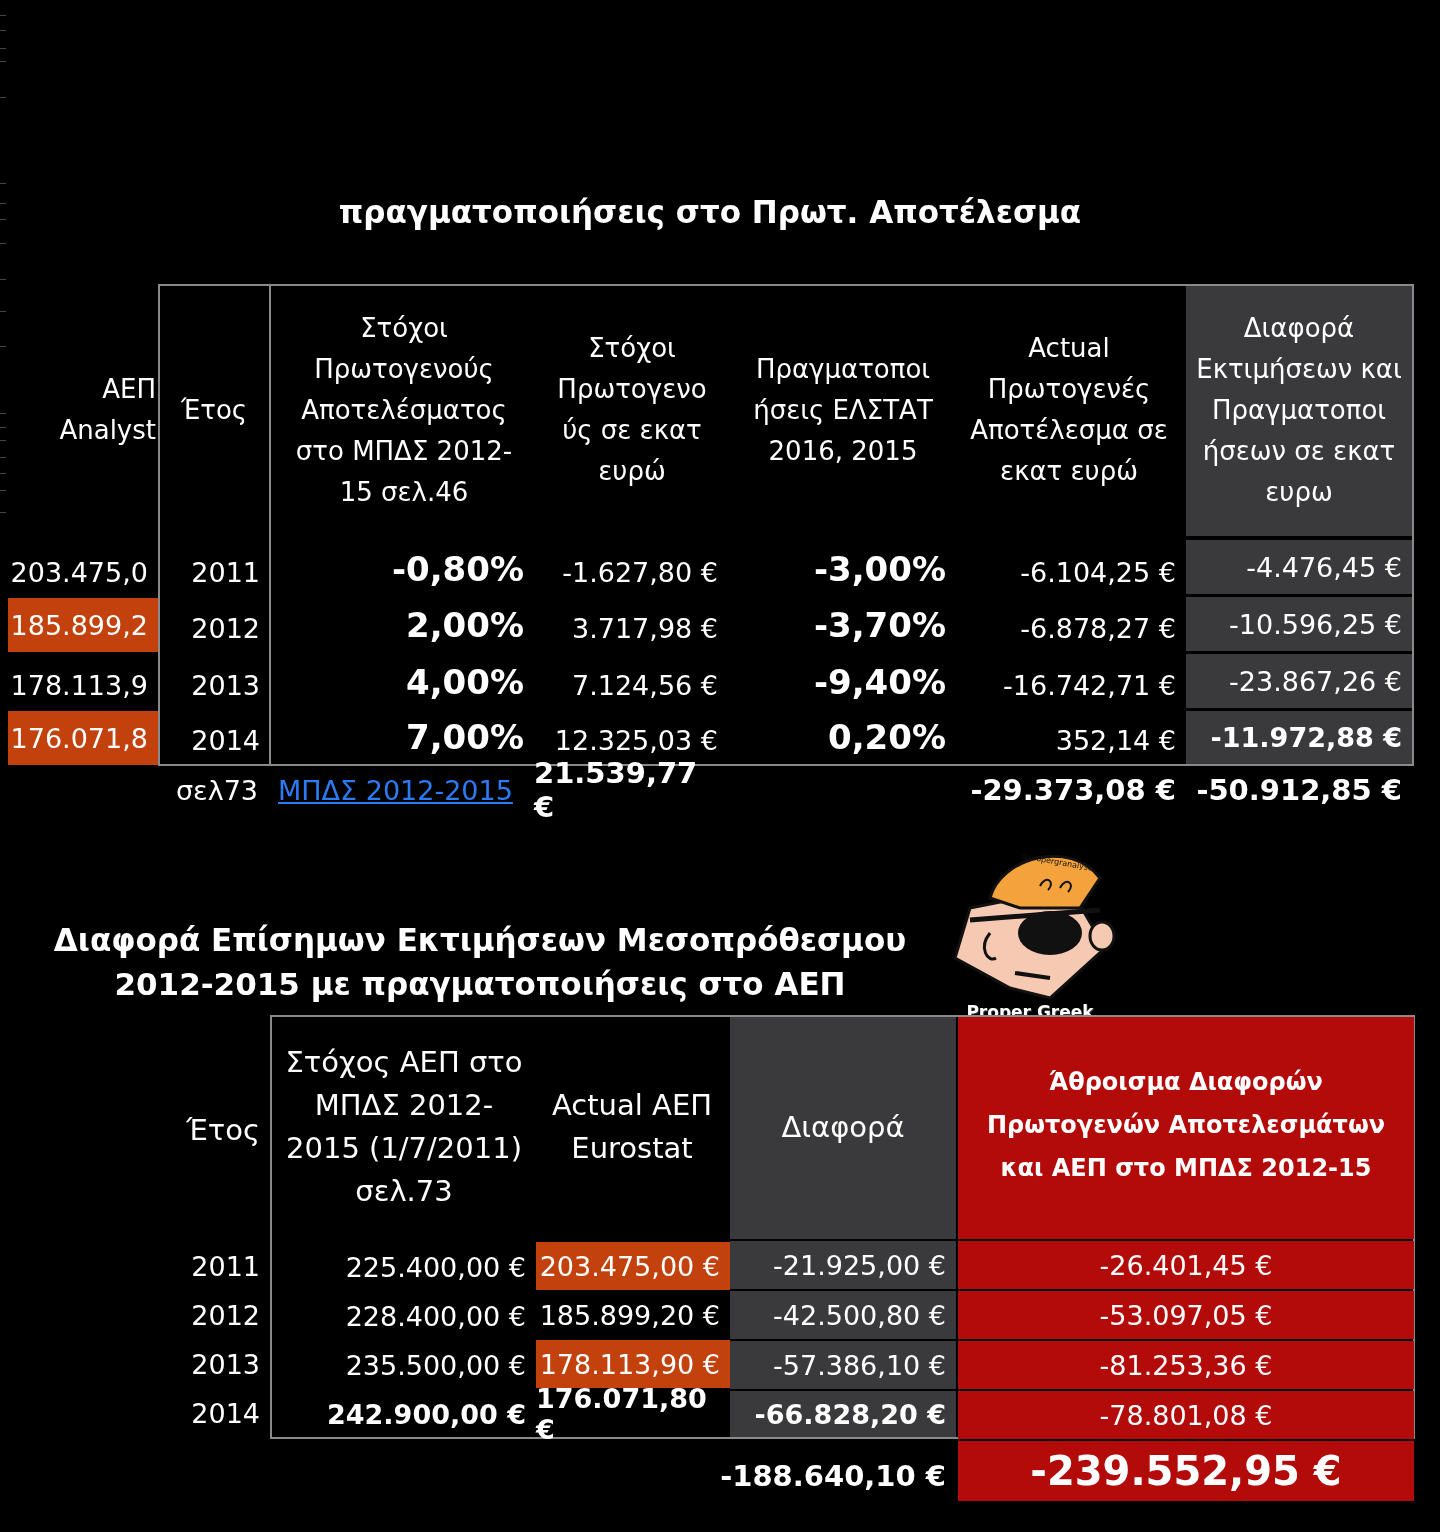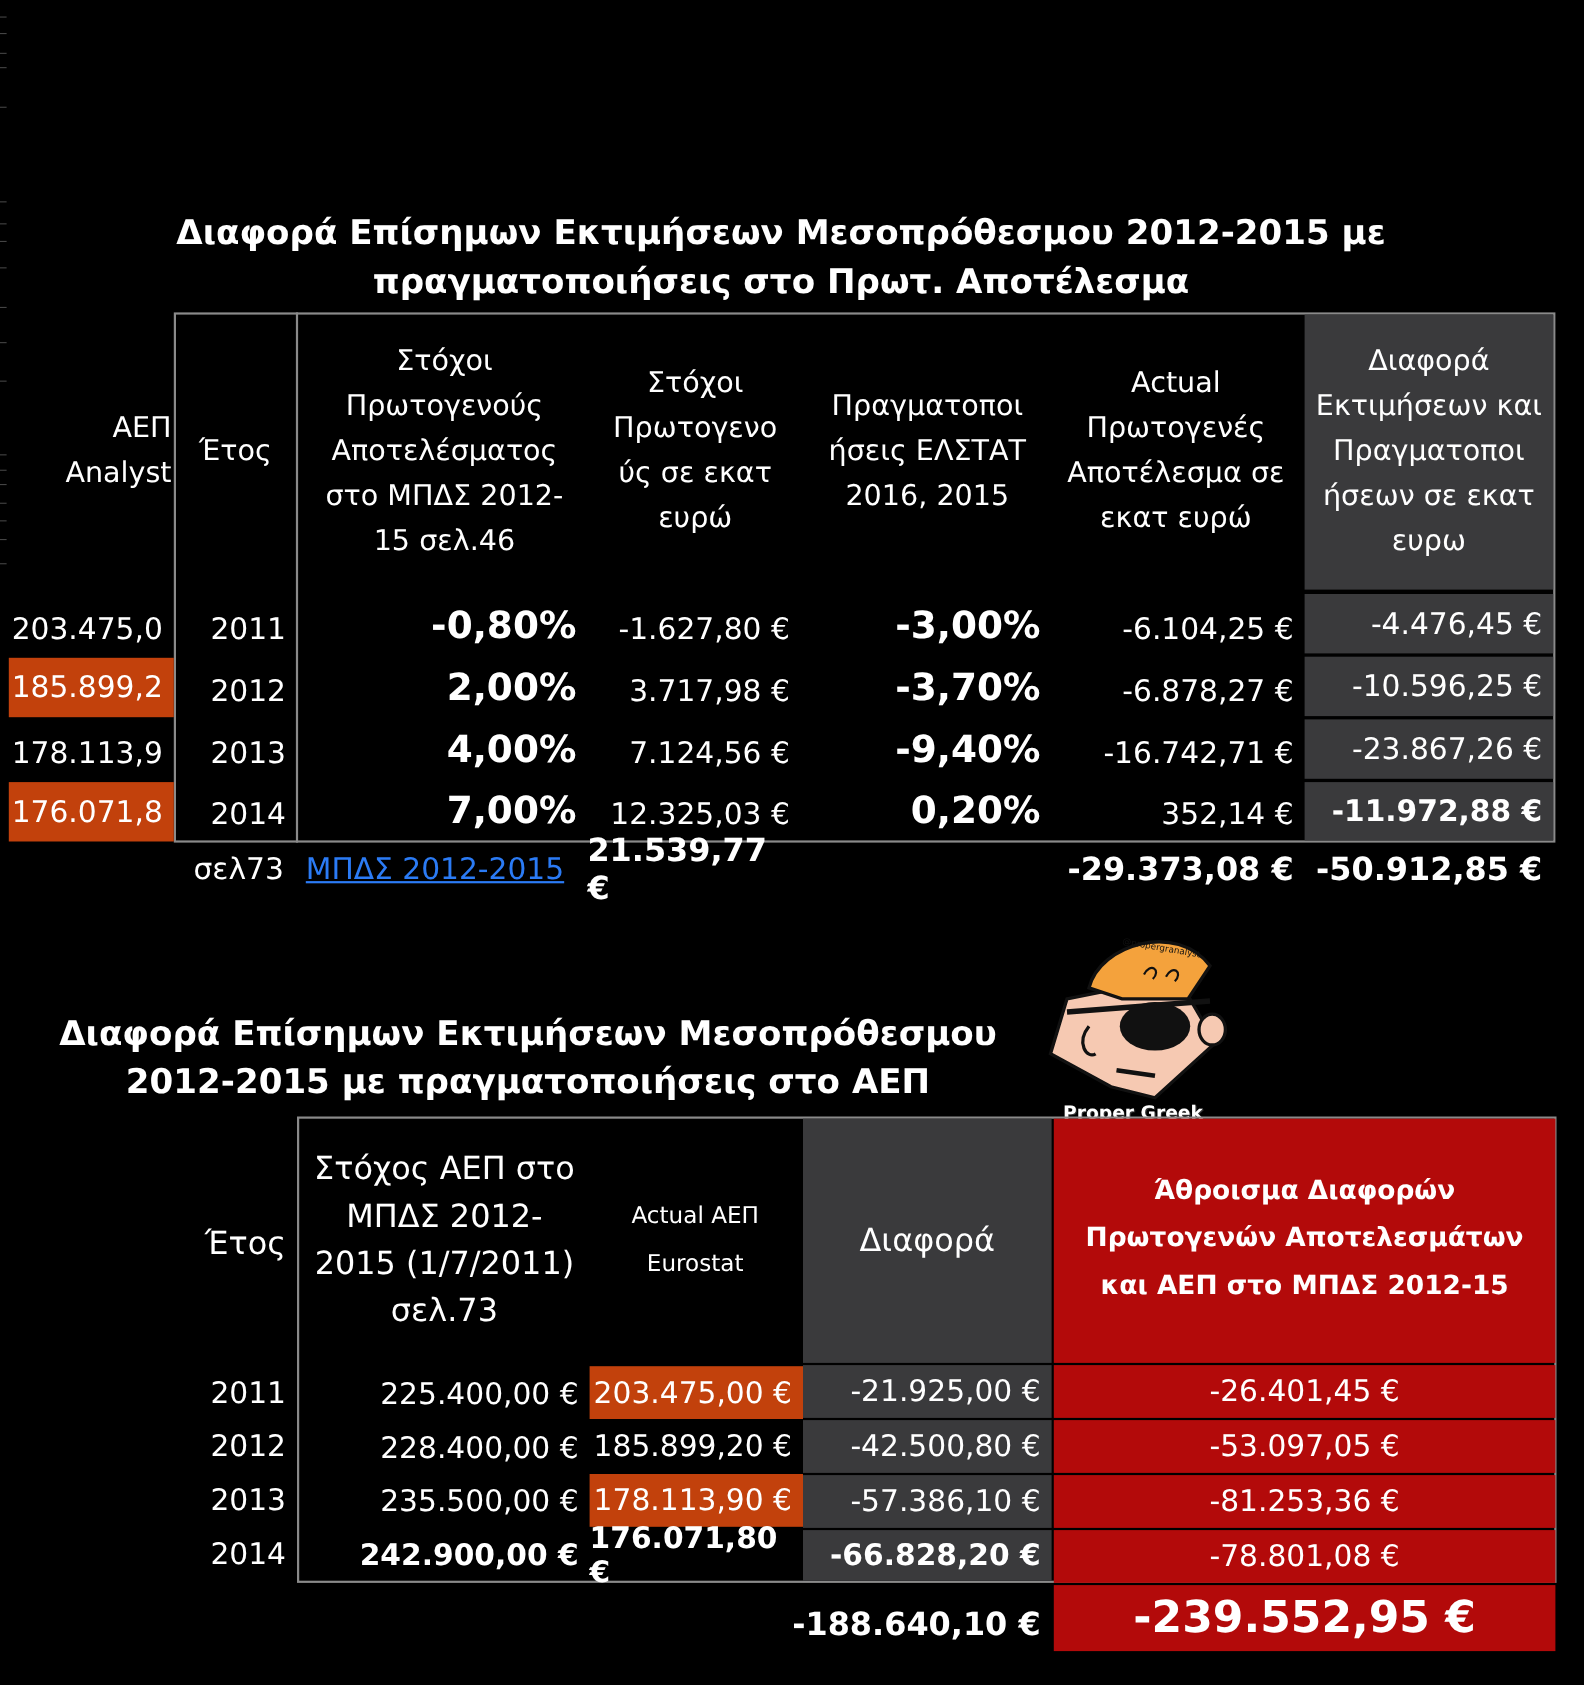--- a/index.html
+++ b/index.html
@@ -42,21 +42,20 @@
     <div class="tick" style="top:457px"></div>
   <div class="tick" style="top:473px"></div>
     <div class="tick" style="top:490px"></div>
   <div class="tick" style="top:512px"></div>
 </div>
 
 <div class="abs title">
 </div>
 
 <div class="abs subtitle" style="left:0;width:1420px;top:190px;">
-  <div>Διαφορά Επίσημων Εκτιμήσεων Μεσοπρόθεσμου 2012-2015 με</div>
   <div>πραγματοποιήσεις στο Πρωτ. Αποτέλεσμα</div>
 </div>
 
 <div>
 
   <div class="box" style="left:158px;top:284px;width:1256px;height:482px;"></div>
   <div class="vline" style="left:269px;top:284px;height:482px;"></div>
   <div class="abs gray" style="left:1186px;top:286px;width:226px;height:250px;"></div>
 
   <div class="abs hdr" style="left:10px;top:300px;width:146px;height:220px;justify-content:flex-end;text-align:right;">ΑΕΠ Analyst</div>
@@ -138,21 +137,21 @@
   <div>2012-2015 με πραγματοποιήσεις στο ΑΕΠ</div>
 </div>
 
 <div>
   <div class="box" style="left:270px;top:1015px;width:1145px;height:424px;"></div>
   <div class="abs gray" style="left:730px;top:1017px;width:226px;height:222px;"></div>
   <div class="abs red" style="left:958px;top:1017px;width:456px;height:222px;"></div>
 
   <div class="abs hdr" style="left:150px;top:1030px;width:110px;height:200px;justify-content:flex-end;font-size:29px;">Έτος</div>
   <div class="abs hdr" style="left:285px;top:1020px;width:238px;height:214px;font-size:29px;line-height:43px;">Στόχος ΑΕΠ στο ΜΠΔΣ 2012-2015 (1/7/2011) σελ.73</div>
-  <div class="abs hdr" style="left:540px;top:1020px;width:184px;height:214px;font-size:21px;line-height:43px;">Actual ΑΕΠ Eurostat</div>
+  <div class="abs hdr" style="left:540px;top:1020px;width:184px;height:214px;font-size:29px;line-height:43px;">Actual ΑΕΠ Eurostat</div>
   <div class="abs hdr" style="left:732px;top:1020px;width:222px;height:214px;font-size:29px;">Διαφορά</div>
   <div class="abs hdr bold" style="left:966px;top:1030px;width:440px;height:190px;font-size:24px;line-height:43px;">Άθροισμα Διαφορών Πρωτογενών Αποτελεσμάτων και ΑΕΠ στο ΜΠΔΣ 2012-15</div>
 
   <div>
     <div class="abs cell" style="left:150px;top:1242px;width:120px;height:48px;">2011</div>
     <div class="abs cell" style="left:280px;top:1244px;width:256px;height:46px;">225.400,00 €</div>
     <div class="abs cell dk" style="left:536px;top:1242px;width:194px;height:48px;">203.475,00 €</div>
     <div class="abs cell gray" style="left:730px;top:1241px;width:226px;height:48px;">-21.925,00 €</div>
     <div class="abs cell red" style="left:958px;top:1241px;width:456px;height:48px;justify-content:center;padding-right:0;">-26.401,45 €</div>
   </div>

